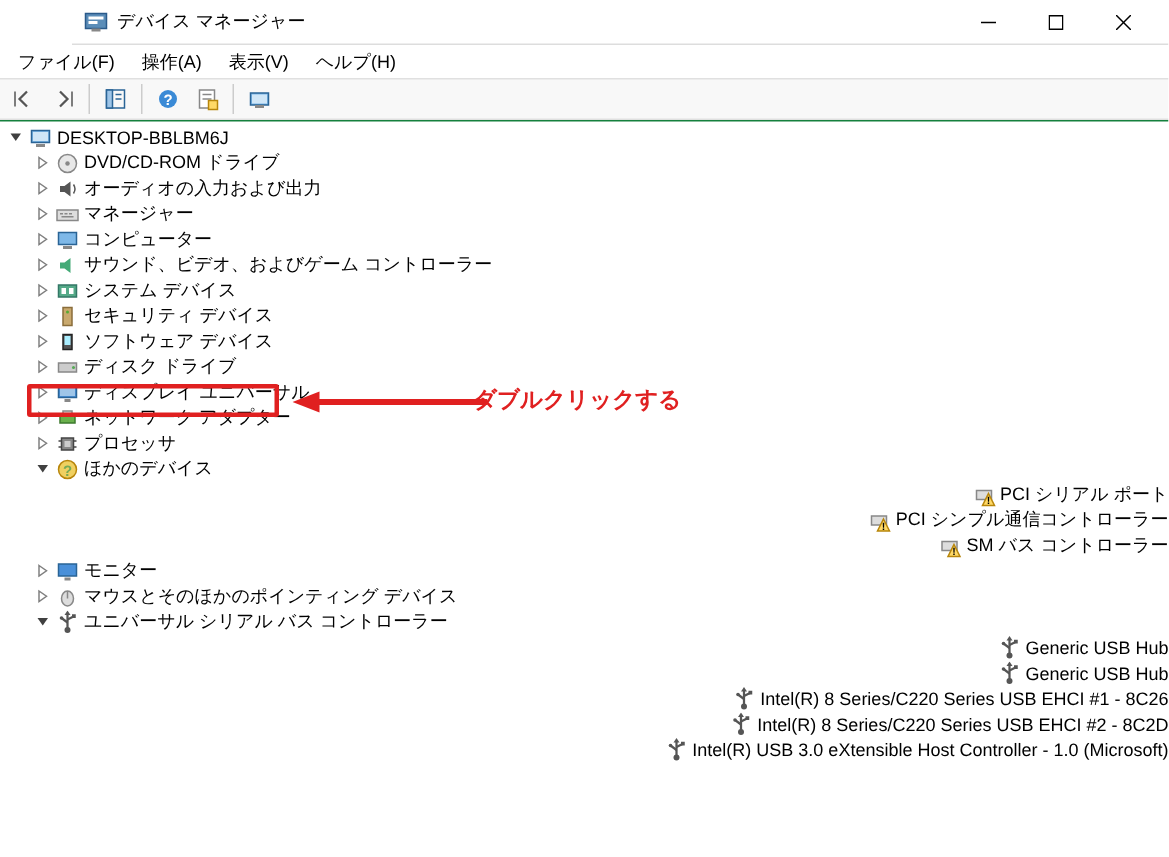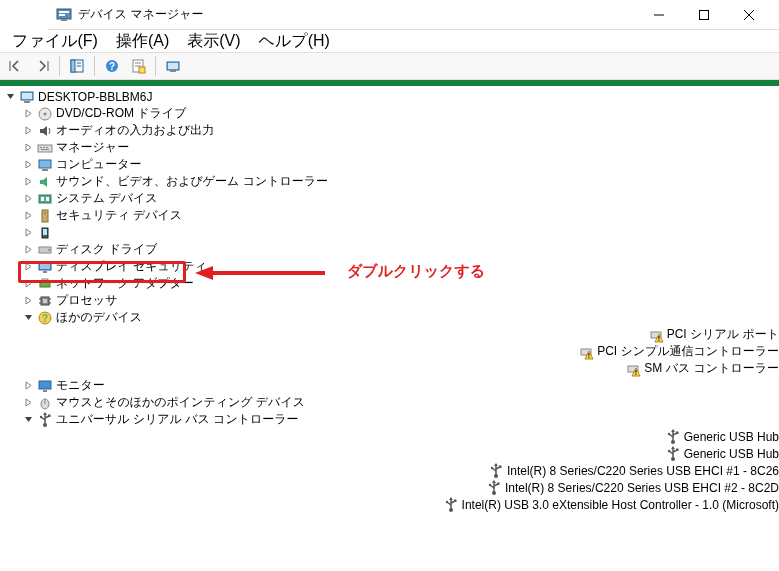--- a/index.html
+++ b/index.html
@@ -3,25 +3,25 @@
 <meta charset="utf-8">
 <style>
 * { box-sizing: border-box; margin: 0; padding: 0; }
 body { font-family: "Yu Gothic UI", "Meiryo", sans-serif; font-size: 12px; background: #fff; width: 779px; height: 571px; overflow: hidden; position: relative; }
 .titlebar { height: 30px; display: flex; align-items: center; padding: 0 8px; border-bottom: 1px solid #ddd; margin-left: 48px; }
 .titlebar .app-icon { width: 16px; height: 16px; margin-right: 6px; }
 .titlebar .title { flex: 1; font-size: 12px; }
 .titlebar .win-btns { display: flex; gap: 0; }
 .titlebar .win-btn { width: 45px; height: 29px; display: flex; align-items: center; justify-content: center; cursor: pointer; }
 .menubar { height: 22px; display: flex; align-items: center; padding: 0 4px; gap: 2px; }
-.menubar .menu-item { padding: 2px 8px; cursor: pointer; font-size: 16px; }
+.menubar .menu-item { padding: 2px 8px; cursor: pointer; font-size: 12px; }
 .toolbar { height: 28px; display: flex; align-items: center; padding: 2px 4px; gap: 2px; border-top: 1px solid #e0e0e0; border-bottom: 1px solid #e0e0e0; background: #f8f8f8; }
 .toolbar .tool-btn { width: 24px; height: 24px; display: flex; align-items: center; justify-content: center; cursor: pointer; border: 1px solid transparent; }
 .toolbar .sep { width: 1px; height: 20px; background: #ccc; margin: 0 3px; }
-.content { height: 489px; overflow-y: scroll; overflow-x: hidden; border-top: 6px solid #15803d; position: relative; }
+.content { height: 489px; overflow-y: scroll; overflow-x: hidden; border-top: 1px solid #15803d; position: relative; }
 .tree { padding: 2px 0; }
 .tree-row { display: flex; align-items: center; height: 17px; padding-left: 4px; cursor: pointer; white-space: nowrap; }
 .expander { width: 12px; height: 12px; display: inline-flex; align-items: center; justify-content: center; cursor: pointer; flex-shrink: 0; }
 .expander svg { width: 9px; height: 9px; }
 .node-icon { width: 16px; height: 16px; margin: 0 3px; flex-shrink: 0; display: inline-flex; align-items: center; justify-content: center; }
 .node-label { font-size: 12px; }
 .indent-0 { padding-left: 4px; }
 .indent-1 { padding-left: 22px; }
 .indent-2 { padding-left: 40px; justify-content: flex-end; }
 .highlight-box { position: absolute; border: 3px solid #e02020; pointer-events: none; border-radius: 2px; }
@@ -242,20 +242,21 @@
           <svg viewBox="0 0 9 9">
             <path d="M2 1 L7 4.5 L2 8 Z" fill="none" stroke="#808080" stroke-width="1"></path>
           </svg>
         </span>
         <span class="node-icon">
           <svg width="16" height="16" viewBox="0 0 16 16">
             <rect x="5" y="3" width="6" height="10" fill="#555" stroke="#222"></rect>
             <rect x="6" y="4" width="4" height="6" fill="#aef"></rect>
           </svg>
         </span>
+        <span class="node-label">ソフトウェア デバイス</span>
       </div>
       <div class="tree-row indent-1">
         <span class="expander">
           <svg viewBox="0 0 9 9">
             <path d="M2 1 L7 4.5 L2 8 Z" fill="none" stroke="#808080" stroke-width="1"></path>
           </svg>
         </span>
         <span class="node-icon">
           <svg width="16" height="16" viewBox="0 0 16 16">
             <rect x="2" y="5" width="12" height="6" fill="#ccc" stroke="#888"></rect>
@@ -270,21 +271,21 @@
             <path d="M2 1 L7 4.5 L2 8 Z" fill="none" stroke="#808080" stroke-width="1"></path>
           </svg>
         </span>
         <span class="node-icon">
           <svg width="16" height="16" viewBox="0 0 16 16">
             <rect x="2" y="3" width="12" height="8" fill="#4a90d9" stroke="#2a6496"></rect>
             <rect x="3" y="4" width="10" height="6" fill="#9ec5e8"></rect>
             <rect x="6" y="12" width="4" height="2" fill="#888"></rect>
           </svg>
         </span>
-        <span class="node-label">ディスプレイ セキュリティ</span>
+        <span class="node-label">ディスプレイ ユニバーサル</span>
       </div>
       <div class="tree-row indent-1">
         <span class="expander">
           <svg viewBox="0 0 9 9">
             <path d="M2 1 L7 4.5 L2 8 Z" fill="none" stroke="#808080" stroke-width="1"></path>
           </svg>
         </span>
         <span class="node-icon">
           <svg width="16" height="16" viewBox="0 0 16 16">
             <rect x="3" y="6" width="10" height="5" fill="#6ab04c" stroke="#3d7a2e"></rect>
@@ -481,14 +482,14 @@
         <span class="node-label">Intel(R) USB 3.0 eXtensible Host Controller - 1.0 (Microsoft)</span>
       </div>
     </div>
   <div class="highlight-box" style="left:18px; top:175px; width:168px; height:22px;"></div>
   <div class="annotation-arrow" style="left:195px; top:177px;">
     <svg width="130" height="20" viewBox="0 0 130 20">
         <line x1="130" y1="10" x2="15" y2="10" stroke="#e02020" stroke-width="4"></line>
         <polygon points="0,10 18,3 18,17" fill="#e02020"></polygon>
       </svg>
   </div>
-  <div class="annotation-text" style="left:347px; top:176px;">ダブルクリックする</div>
+  <div class="annotation-text" style="left:316px; top:176px;">ダブルクリックする</div>
 </div>
 
 </body></html>

